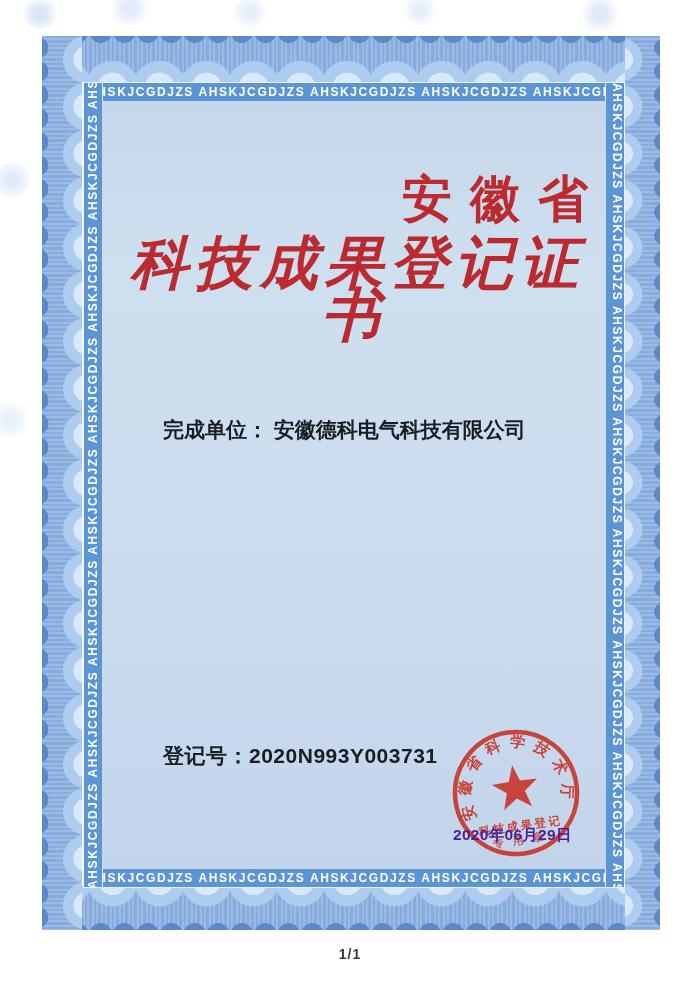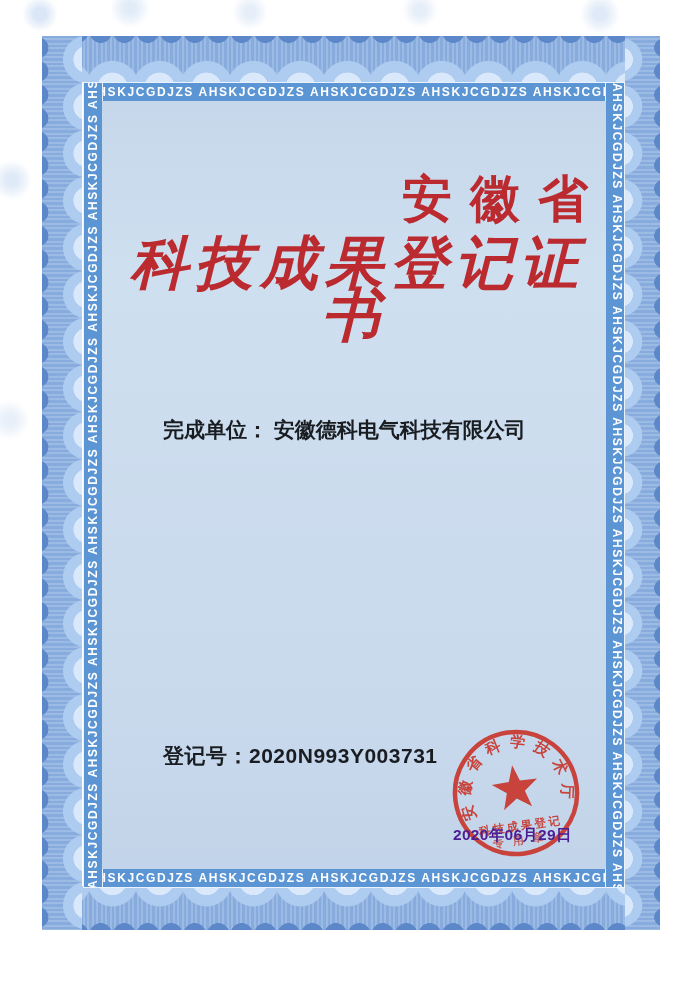--- a/index.html
+++ b/index.html
@@ -175,14 +175,15 @@
     <text font-size="15" fill="#c9382e" letter-spacing="8">
       <textPath href="#sealArc" startOffset="50%" text-anchor="middle">安徽省科学技术厅</textPath>
     </text>
     <polygon fill="#c9382e" points="66,38 71.6,54.2 88.8,54.6 75.1,65 80.1,81.4 66,71.6 51.9,81.4 56.9,65 43.2,54.6 60.4,54.2"></polygon>
     <text x="66" y="103" font-size="11.5" fill="#c9382e" letter-spacing="2.5" text-anchor="middle">科技成果登记</text>
     <text x="66" y="117" font-size="11" fill="#c9382e" letter-spacing="9" text-anchor="middle" opacity=".8">专用章</text>
   </svg>
 
   <div class="date">2020年06月29日</div>
 
+  <div class="footer">1/1</div>
 
 </div>
 
 </body></html>

